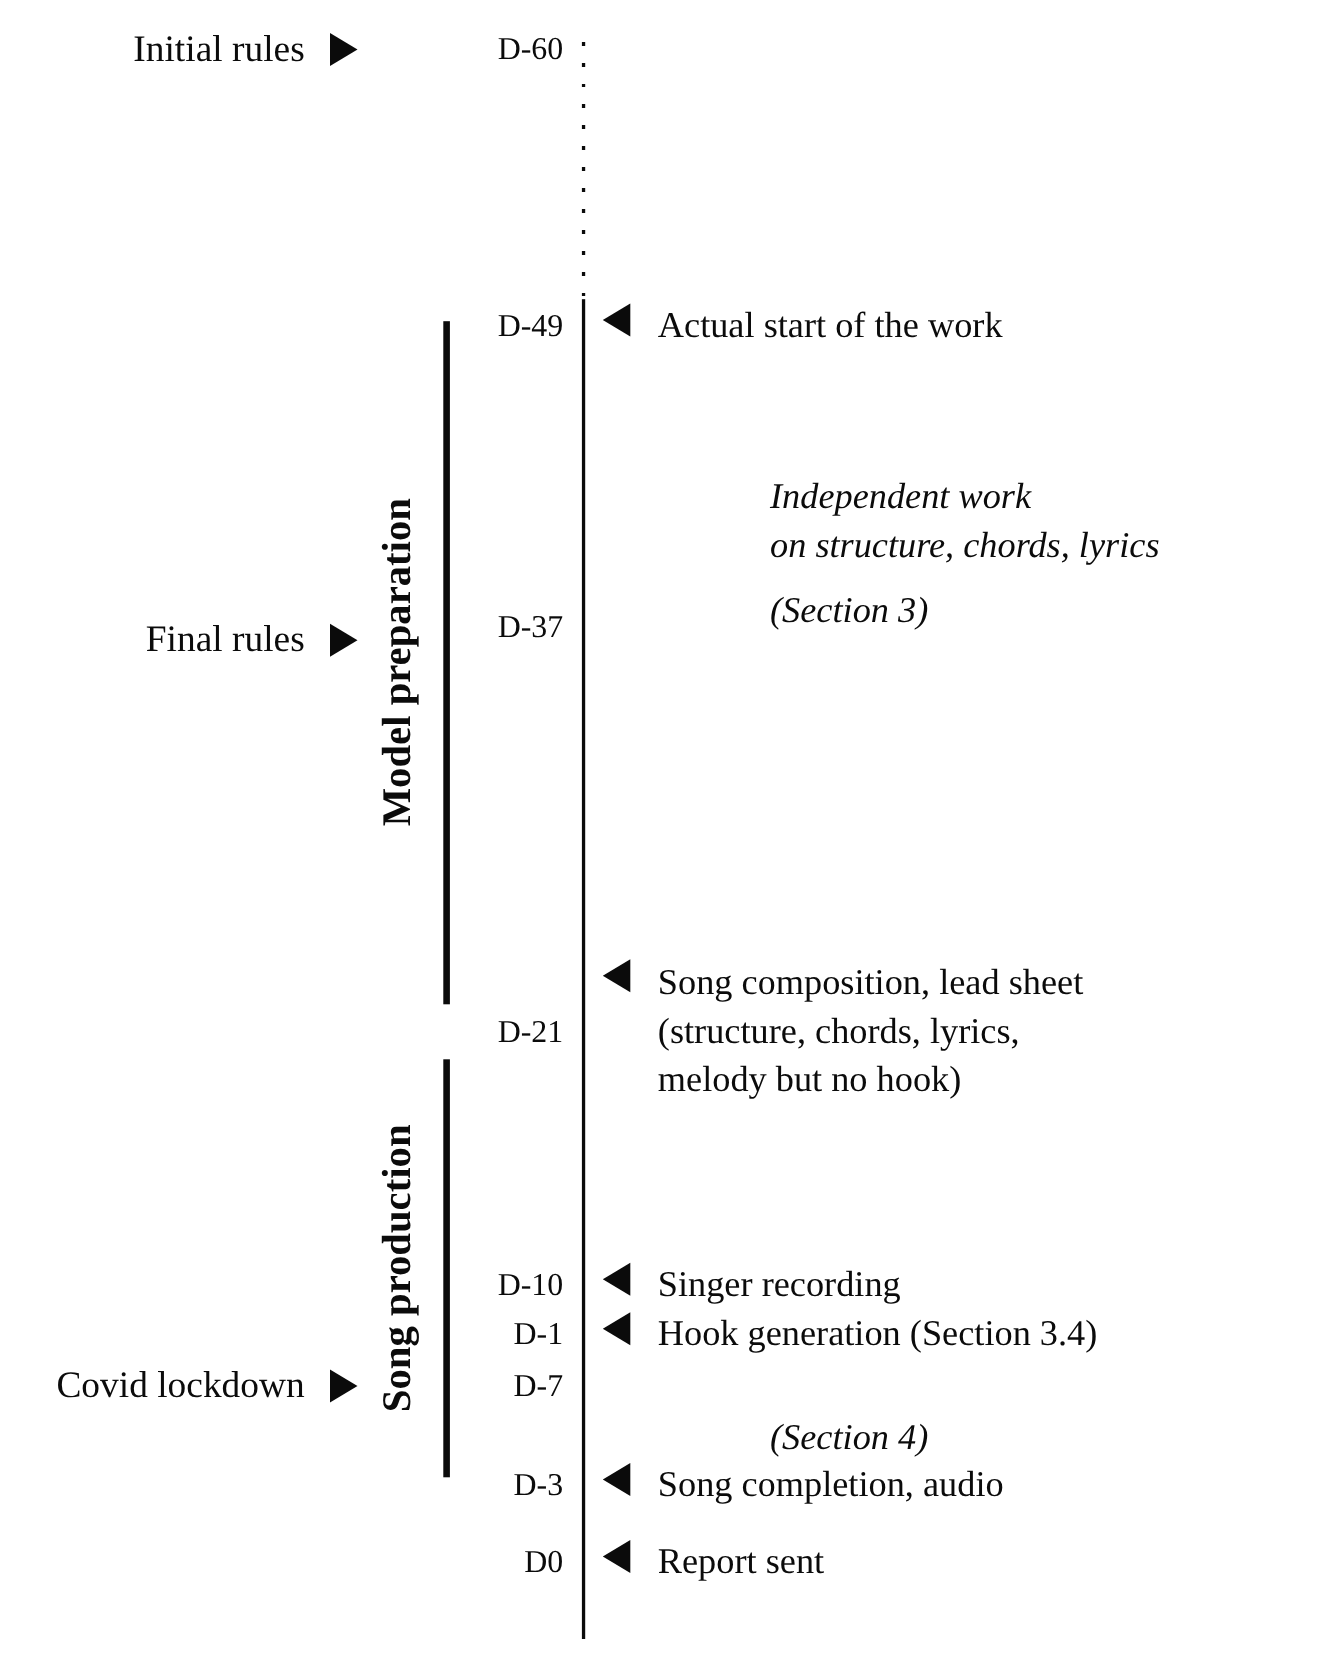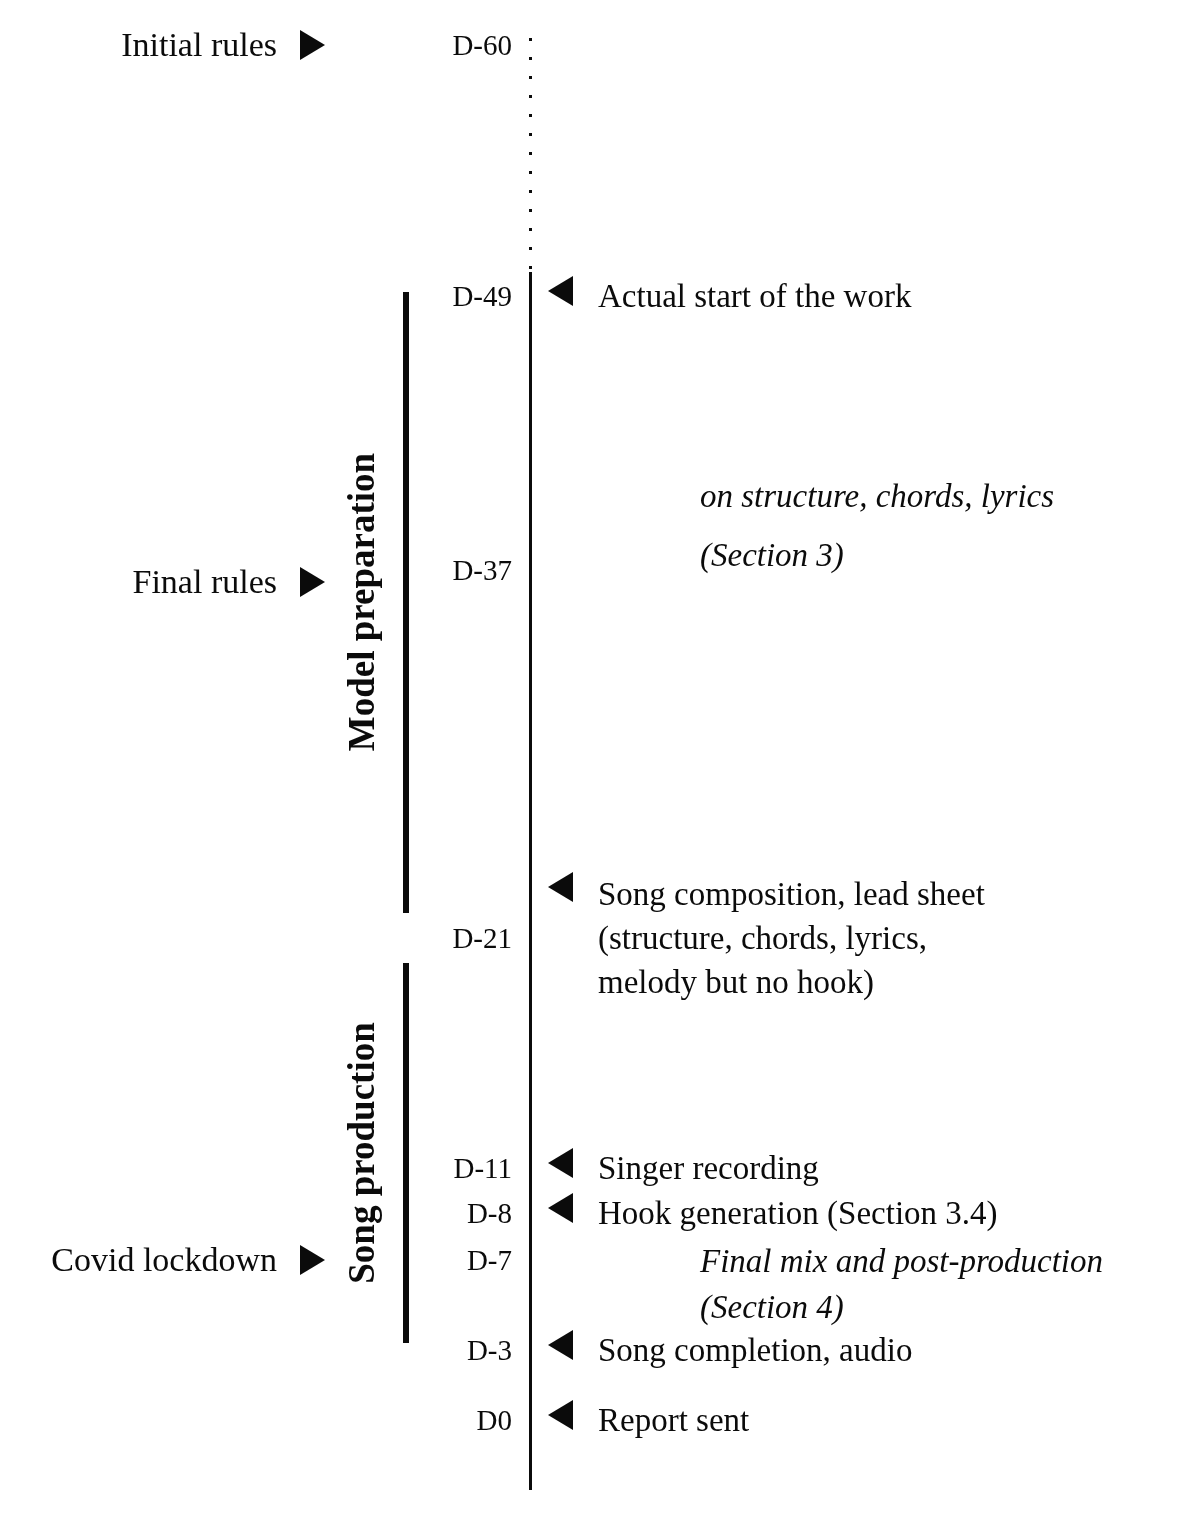--- a/index.html
+++ b/index.html
@@ -83,22 +83,22 @@
 
   <div class="bracket model"></div>
   <div class="bracket song"></div>
   <div class="phase-label" style="left:361px; top:602px;">Model preparation</div>
   <div class="phase-label" style="left:361px; top:1153px;">Song production</div>
 
   <div class="day" style="top:25px;">D-60</div>
   <div class="day" style="top:276px;">D-49</div>
   <div class="day" style="top:550px;">D-37</div>
   <div class="day" style="top:918px;text-align:right;">D-21</div>
-  <div class="day" style="top:1148px;">D-11</div>
-  <div class="day" style="top:1193px;">D-8</div>
+  <div class="day" style="top:1148px;">D-10</div>
+  <div class="day" style="top:1193px;">D-1</div>
   <div class="day" style="top:1240px;">D-7</div>
   <div class="day" style="top:1330px;">D-3</div>
   <div class="day" style="top:1400px;">D0</div>
 
   <div class="milestone" style="top:25px;">
     <span>Initial rules</span>
     <span class="tri-right"></span>
   </div>
   <div class="milestone" style="top:562px;">
     <span>Final rules</span>
@@ -137,26 +137,26 @@
     <span class="tri-left"></span>
     <span><span class="b">Song completion</span><span>, audio</span></span>
   </div>
 
   <div class="event" style="top:1400px;">
     <span class="tri-left"></span>
     <span>Report sent</span>
   </div>
 
   <div class="note" style="top:430px;">
-    <br>
+    <span>Independent work</span><br>
     <span>on structure, chords, lyrics</span>
   </div>
   <div class="note" style="top:533px;">
     <span>(Section 3)</span>
   </div>
 
 
   <div class="note" style="top:1238px; line-height:46px;">
-    <span>Final mix and post-production</span><br>
+    <br>
     <span>(Section 4)</span>
   </div>
 
 </div>
 
 </body></html>

